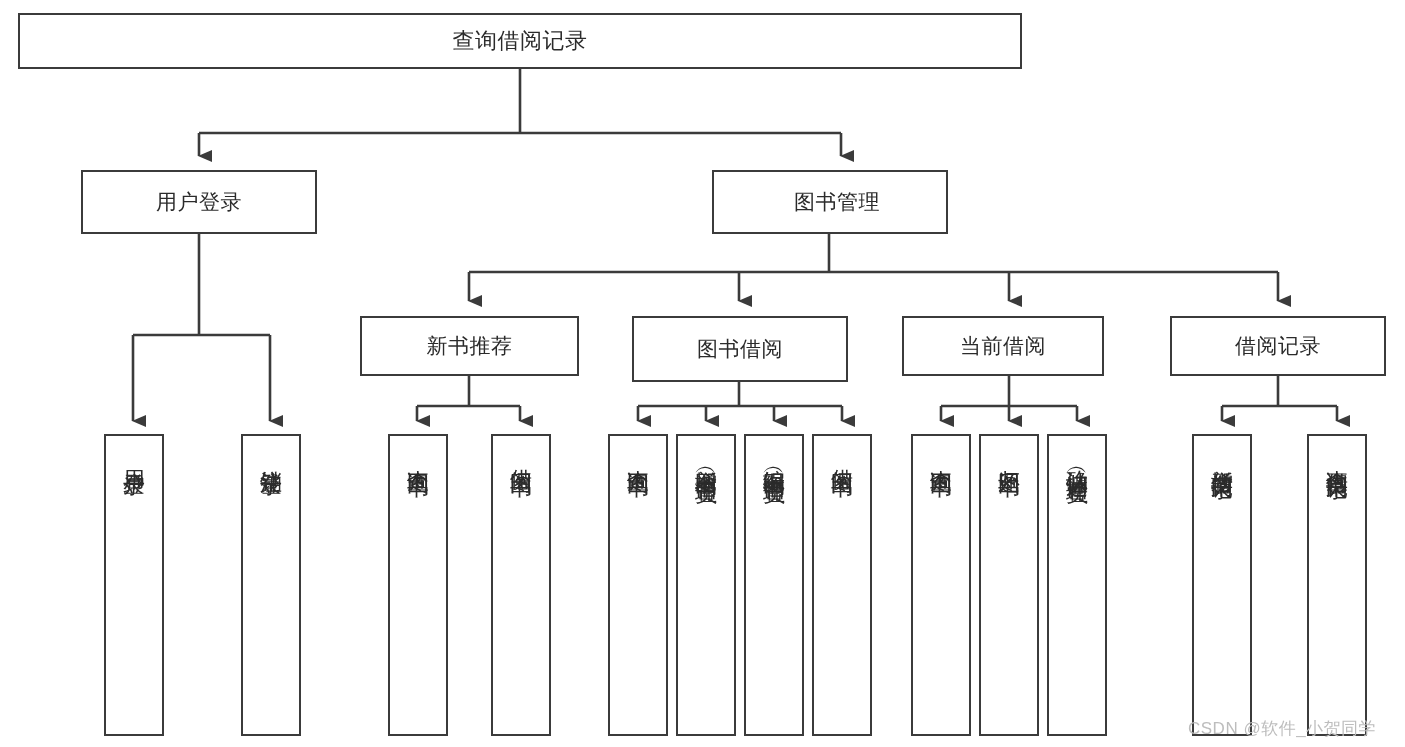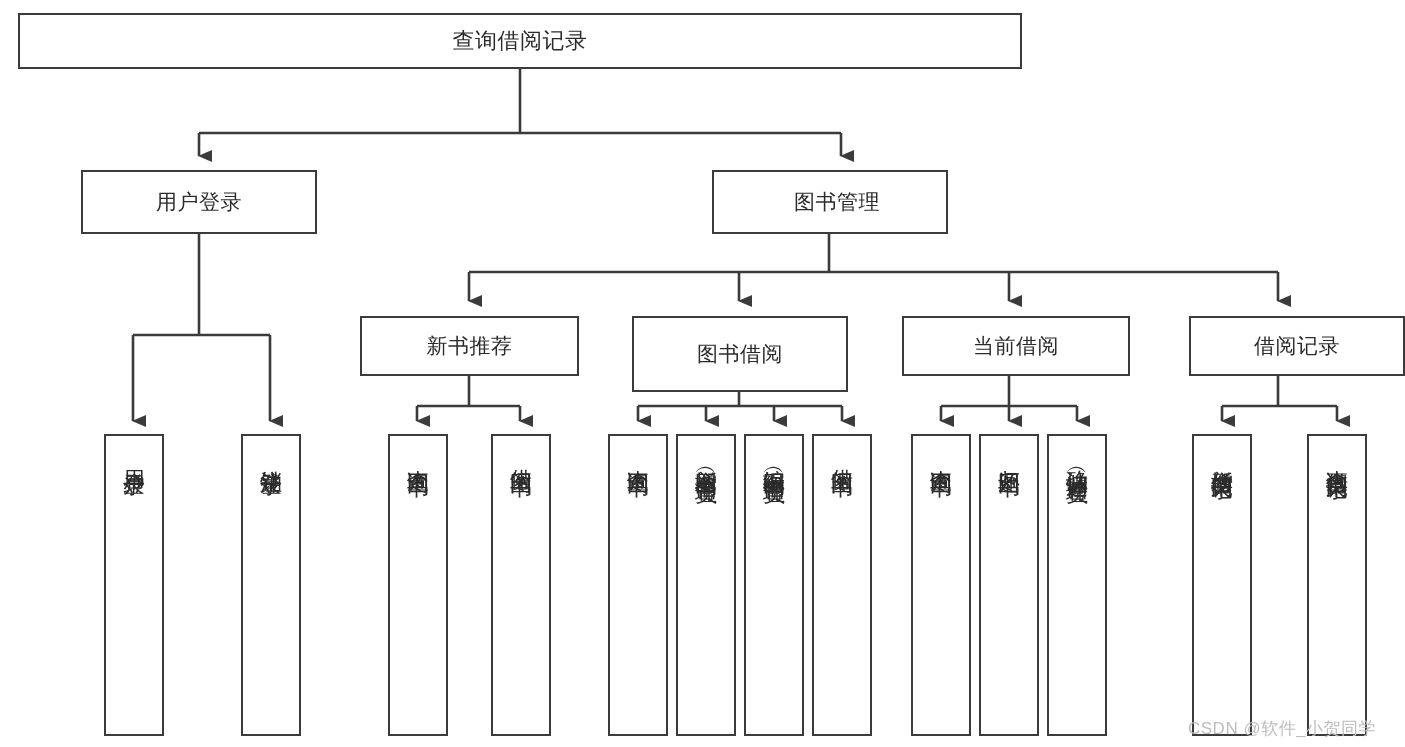--- a/index.html
+++ b/index.html
@@ -129,27 +129,27 @@
   <div class="node horizontal" style="left:81px; top:170px; width:236px; height:64px;">
     <span class="node-label">用户登录</span>
   </div>
   <div class="node horizontal" style="left:712px; top:170px; width:236px; height:64px;padding-left:14px;">
     <span class="node-label">图书管理</span>
   </div>
 
   <div class="node horizontal" style="left:360px; top:316px; width:219px; height:60px;align-items:center;">
     <span class="node-label">新书推荐</span>
   </div>
-  <div class="node horizontal" style="left:632px; top:316px; width:216px; height:76px;">
+  <div class="node horizontal" style="left:632px; top:316px; width:216px; height:66px;">
     <span class="node-label">图书借阅</span>
   </div>
-  <div class="node horizontal" style="left:902px; top:316px; width:228px; height:60px;">
+  <div class="node horizontal" style="left:902px; top:316px; width:202px; height:60px;">
     <span class="node-label">当前借阅</span>
   </div>
-  <div class="node horizontal" style="left:1170px; top:316px; width:216px; height:60px;margin-left:19px;">
+  <div class="node horizontal" style="left:1170px; top:316px; width:216px; height:60px;">
     <span class="node-label">借阅记录</span>
   </div>
 
   <div class="node vertical" style="left:104px; top:434px; width:60px; height:302px;">
     <span class="node-label">用户登录</span>
   </div>
   <div class="node vertical" style="left:241px; top:434px; width:60px; height:302px;">
     <span class="node-label">注销登录</span>
   </div>
 

